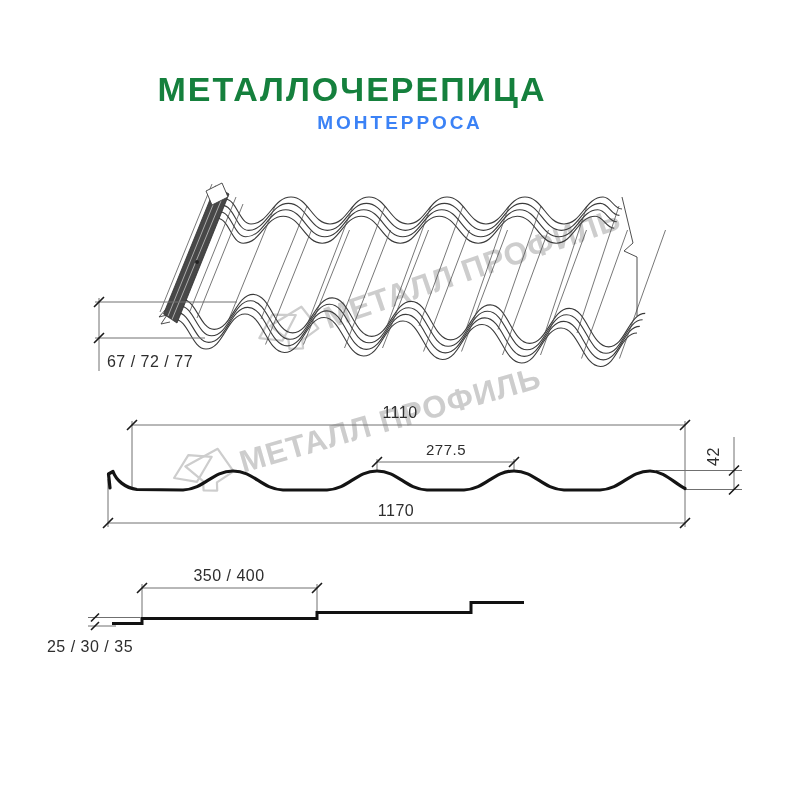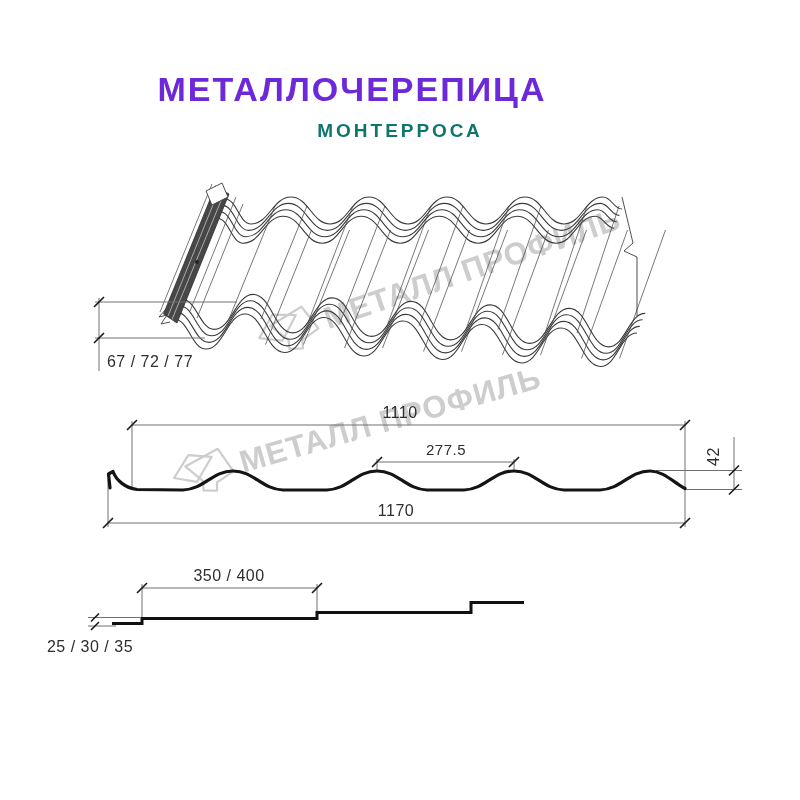--- a/index.html
+++ b/index.html
@@ -1,21 +1,21 @@
 <!DOCTYPE html>
 <html><head>
 <meta charset="utf-8">
 <style>
   html,body{margin:0;padding:0;background:#fff;}
   .page{position:relative;width:800px;height:800px;background:#fff;overflow:hidden;
         font-family:"Liberation Sans", sans-serif;}
   .title{position:absolute;top:70px;left:0;width:704px;text-align:center;
-         font-size:34px;font-weight:800;letter-spacing:2px;color:#6d28d9;}
-  .subtitle{position:absolute;top:120px;left:0;width:800px;text-align:center;
-            font-size:19px;font-weight:600;letter-spacing:3px;color:#0f766e;}
+         font-size:34px;font-weight:800;letter-spacing:2px;color:#15803d;}
+  .subtitle{position:absolute;top:112px;left:0;width:800px;text-align:center;
+            font-size:19px;font-weight:600;letter-spacing:3px;color:#3b82f6;}
   svg{position:absolute;left:0;top:0;}
   .thin{stroke:#3b3b3b;stroke-width:0.9;fill:none;}
   .band{stroke:#4a4a4a;stroke-width:0.75;fill:none;}
   .dim{stroke:#707070;stroke-width:1;fill:none;}
   .tick{stroke:#1a1a1a;stroke-width:1.6;fill:none;}
   .dimtext{font-family:"Liberation Sans",sans-serif;font-size:16px;fill:#2e2e2e;letter-spacing:0.5px;}
   .wm{font-family:"Liberation Sans",sans-serif;font-size:31px;font-weight:700;
       fill:#cdcdcd;letter-spacing:1px;}
   .wmlogo{stroke:#cdcdcd;stroke-width:2.2;fill:none;stroke-linejoin:round;}
   .heavy{stroke:#141414;stroke-width:3.2;fill:none;stroke-linecap:round;stroke-linejoin:round;}

